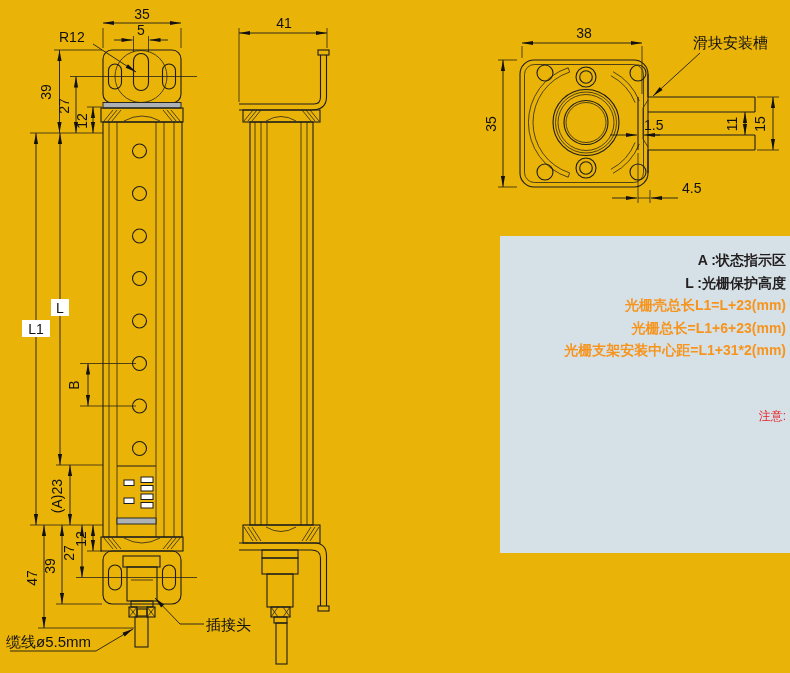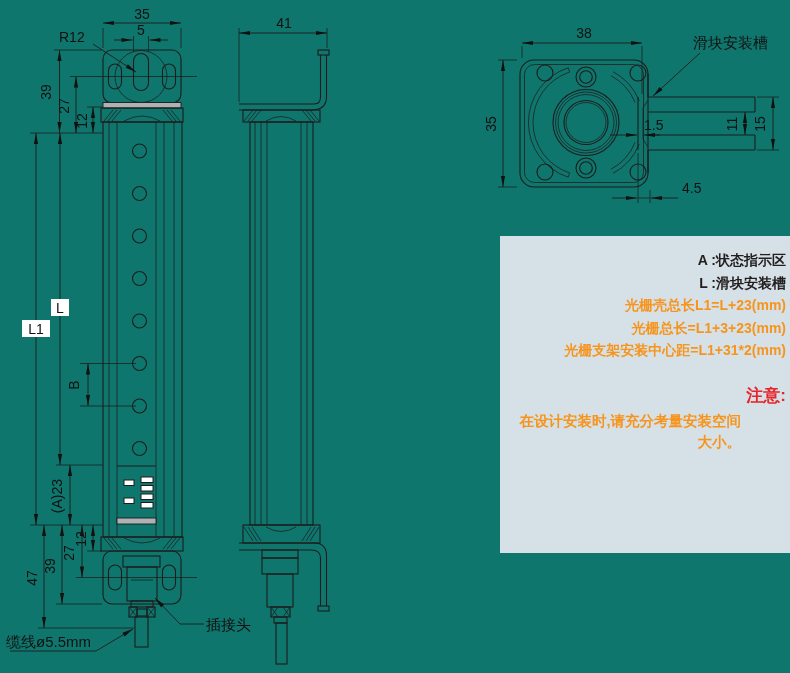--- a/index.html
+++ b/index.html
@@ -1,33 +1,33 @@
 <!DOCTYPE html>
 <html><head>
 <meta charset="utf-8">
 <style>
   html,body{margin:0;padding:0;background:#fff;}
-  .stage{position:relative;width:790px;height:673px;background:#0f766e;overflow:hidden;
+  .stage{position:relative;width:790px;height:673px;background:#eab308;overflow:hidden;
          font-family:"Liberation Sans",sans-serif;}
   svg{position:absolute;left:0;top:0;}
   svg .ln{fill:none;stroke:#1c1c1c;stroke-width:1.1px;}
   svg .thin{fill:none;stroke:#1c1c1c;stroke-width:0.75px;}
   svg .dim{fill:none;stroke:#1c1c1c;stroke-width:0.9px;}
   svg .grey{fill:#aeb2b5;stroke:#1c1c1c;stroke-width:0.9px;}
   svg .led{fill:#ffffff;stroke:#1c1c1c;stroke-width:1px;}
   svg .wbg{fill:#ffffff;stroke:none;}
   svg text{font-family:"Liberation Sans",sans-serif;font-size:14px;fill:#111;}
   svg text.lbl{font-size:15px;}
   .panel{position:absolute;left:500px;top:236px;width:296px;height:317px;
          background:#d5e1e6;box-sizing:border-box;padding:13px 10px 0 13px;text-align:right;}
   .lg{font-size:14px;font-weight:bold;line-height:22.5px;white-space:nowrap;}
   .lg.black{color:#231f20;}
   .lg.orange{color:#f7941d;}
   .lg.indent{padding-left:15px;}
-  .notice-title{color:#e8232a;font-size:17px;font-weight:bold;margin-top:24px;line-height:20px;}
+  .notice-title{color:#e8232a;font-size:12px;font-weight:normal;margin-top:44px;line-height:20px;}
   .notice-body{color:#f7941d;font-size:14.5px;font-weight:bold;line-height:21px;margin-top:5px;width:228px;}
 </style>
 </head>
 <body>
 
 <div class="stage">
 
 <svg width="790" height="673" viewBox="0 0 790 673">
   <defs>
     <marker id="ar" markerUnits="userSpaceOnUse" markerWidth="12" markerHeight="12" viewBox="0 0 12 12" refX="11.5" refY="6" orient="auto-start-reverse">
@@ -280,21 +280,20 @@
     <line class="thin" x1="638" y1="198" x2="650" y2="198"></line>
     <text x="682" y="193">4.5</text>
 
     <text class="lbl" x="693" y="48">滑块安装槽</text>
     <line class="dim" x1="700" y1="53" x2="653" y2="96" marker-end="url(#ar)"></line>
   </g>
 </svg>
 
 <div class="panel">
   <div class="lg black">A :状态指示区</div>
-  <div class="lg black">L :滑块安装槽</div>
+  <div class="lg black">L :光栅保护高度</div>
   <div class="lg orange">光栅壳总长L1=L+23(mm)</div>
-  <div class="lg orange">光栅总长=L1+3+23(mm)</div>
+  <div class="lg orange">光栅总长=L1+6+23(mm)</div>
   <div class="lg orange">光栅支架安装中心距=L1+31*2(mm)</div>
   <div class="notice-title">注意:</div>
-  <div class="notice-body">在设计安装时,请充分考量安装空间大小。</div>
 </div>
 
 </div>
 
 </body></html>

